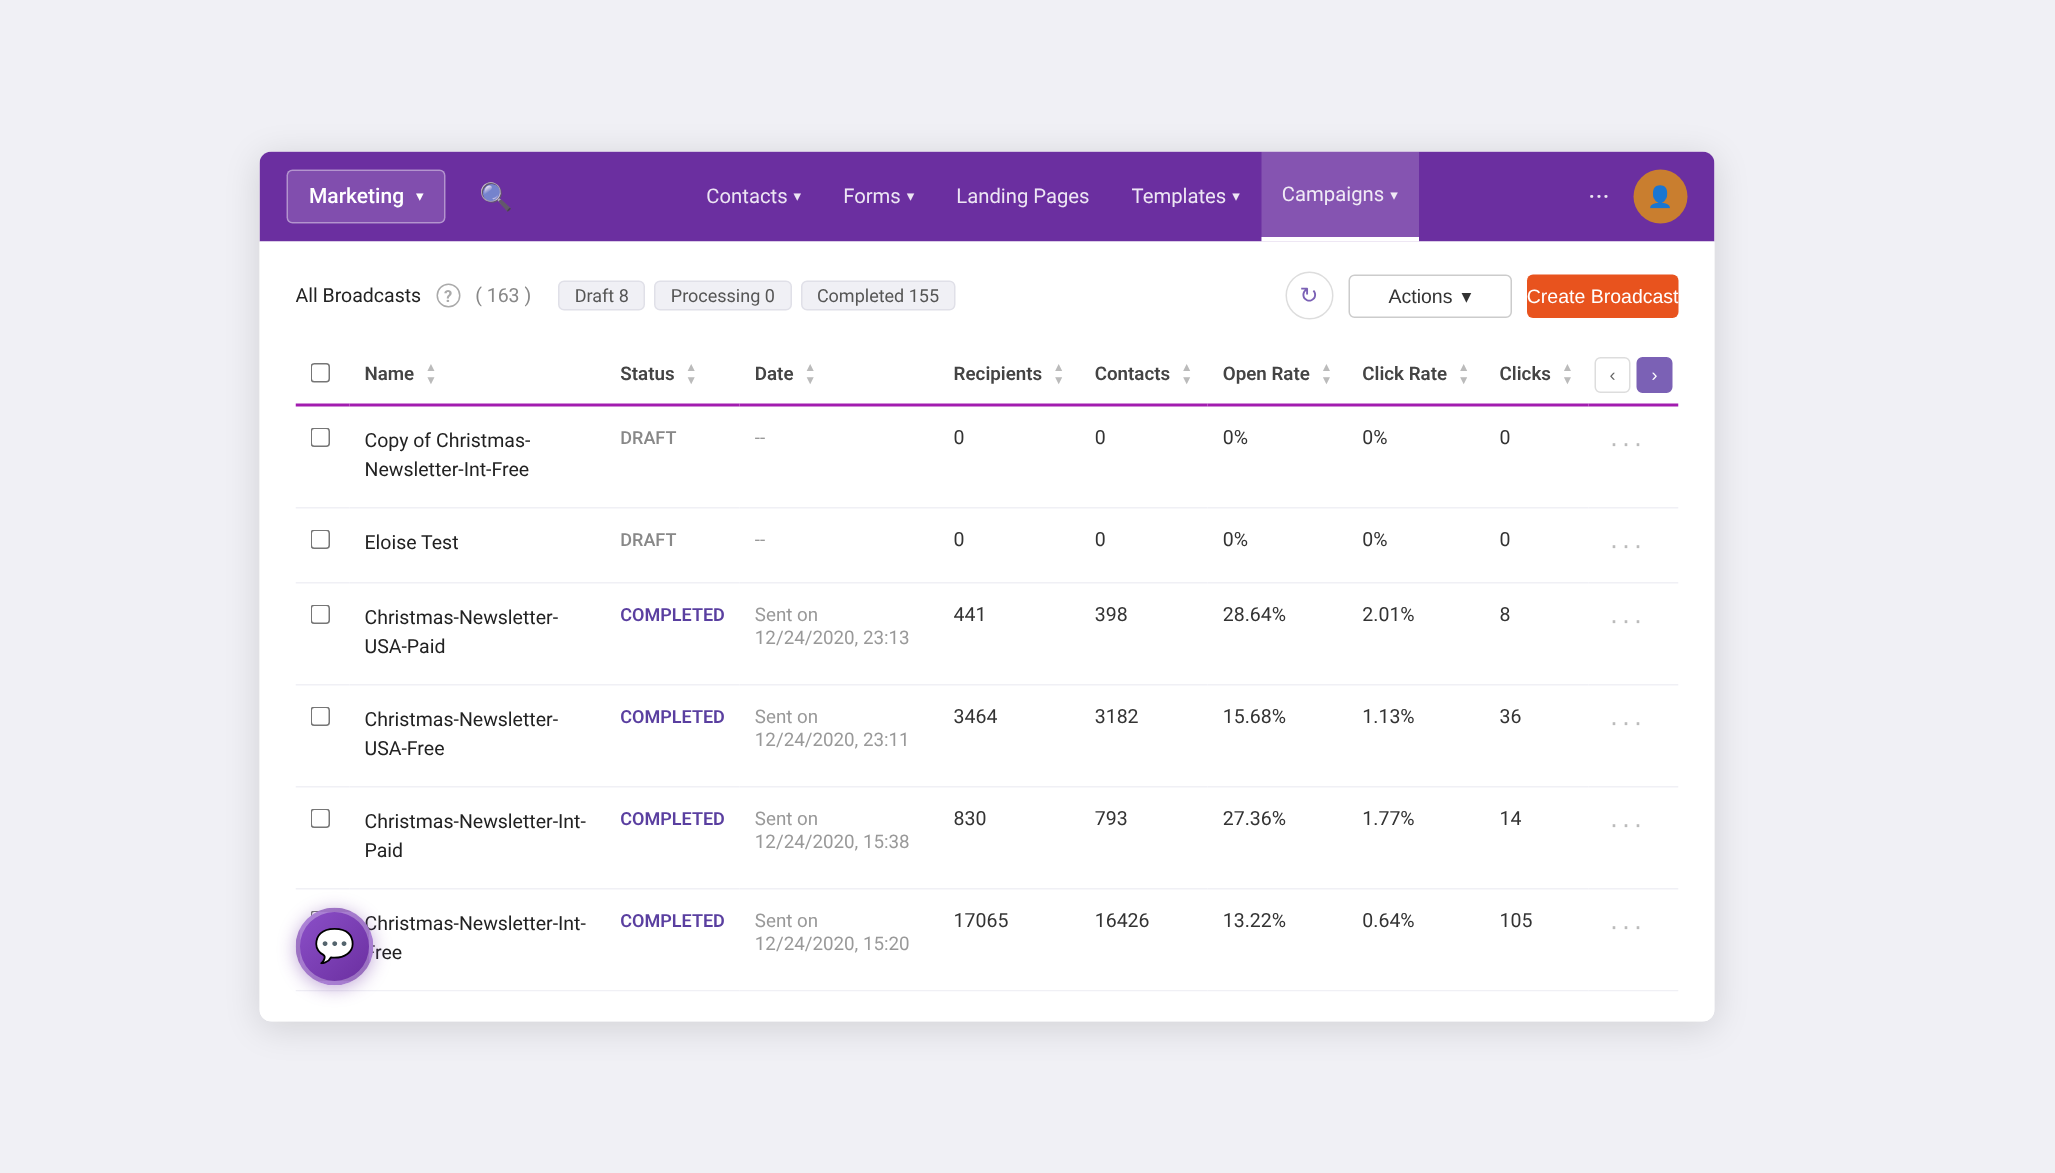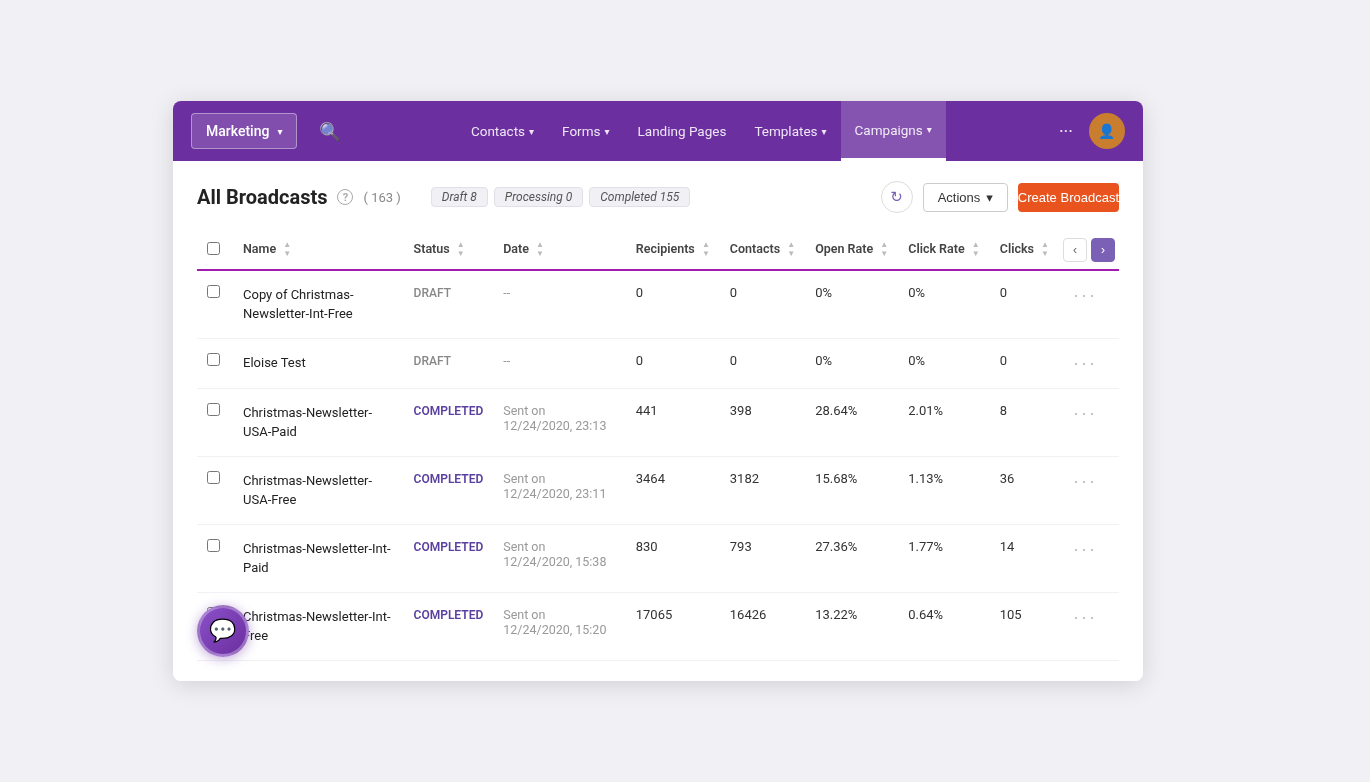--- a/index.html
+++ b/index.html
@@ -99,22 +99,22 @@
       padding: 20px 24px 20px 24px;
       background: #fff;
     }
     .broadcasts-header {
       display: flex;
       align-items: center;
       gap: 10px;
       margin-bottom: 18px;
     }
     .broadcasts-title {
-      font-size: 20px;
-      font-weight: 700;
+      font-size: 13px;
+      font-weight: 400;
       color: #222;
     }
     .help-icon {
       width: 16px;
       height: 16px;
       border-radius: 50%;
       border: 1.5px solid #aaa;
       color: #aaa;
       font-size: 11px;
       display: flex;
@@ -123,22 +123,21 @@
       cursor: pointer;
       font-weight: 700;
     }
     .count-badge {
       color: #888;
       font-size: 13px;
     }
     .filter-badges {
       display: flex;
       gap: 6px;
-      margin-left: 20px;
-      font-style: italic;
+      margin-left: 8px;
     }
     .filter-badge {
       background: #f0f0f5;
       border: 1px solid #e0e0e8;
       border-radius: 4px;
       padding: 2px 10px;
       font-size: 12px;
       color: #555;
       cursor: pointer;
     }
@@ -158,21 +157,21 @@
       align-items: center;
       justify-content: center;
       cursor: pointer;
       color: #7b61b5;
       font-size: 15px;
     }
     .actions-btn {
       border: 1.5px solid #ccc;
       background: #fff;
       color: #333;
-      padding: 6px 14px;
+      padding: 6px 26px;
       border-radius: 4px;
       font-size: 13px;
       cursor: pointer;
       display: flex;
       align-items: center;
       gap: 6px;
     }
     .create-btn {
       background: #e8531e;
       color: #fff;

